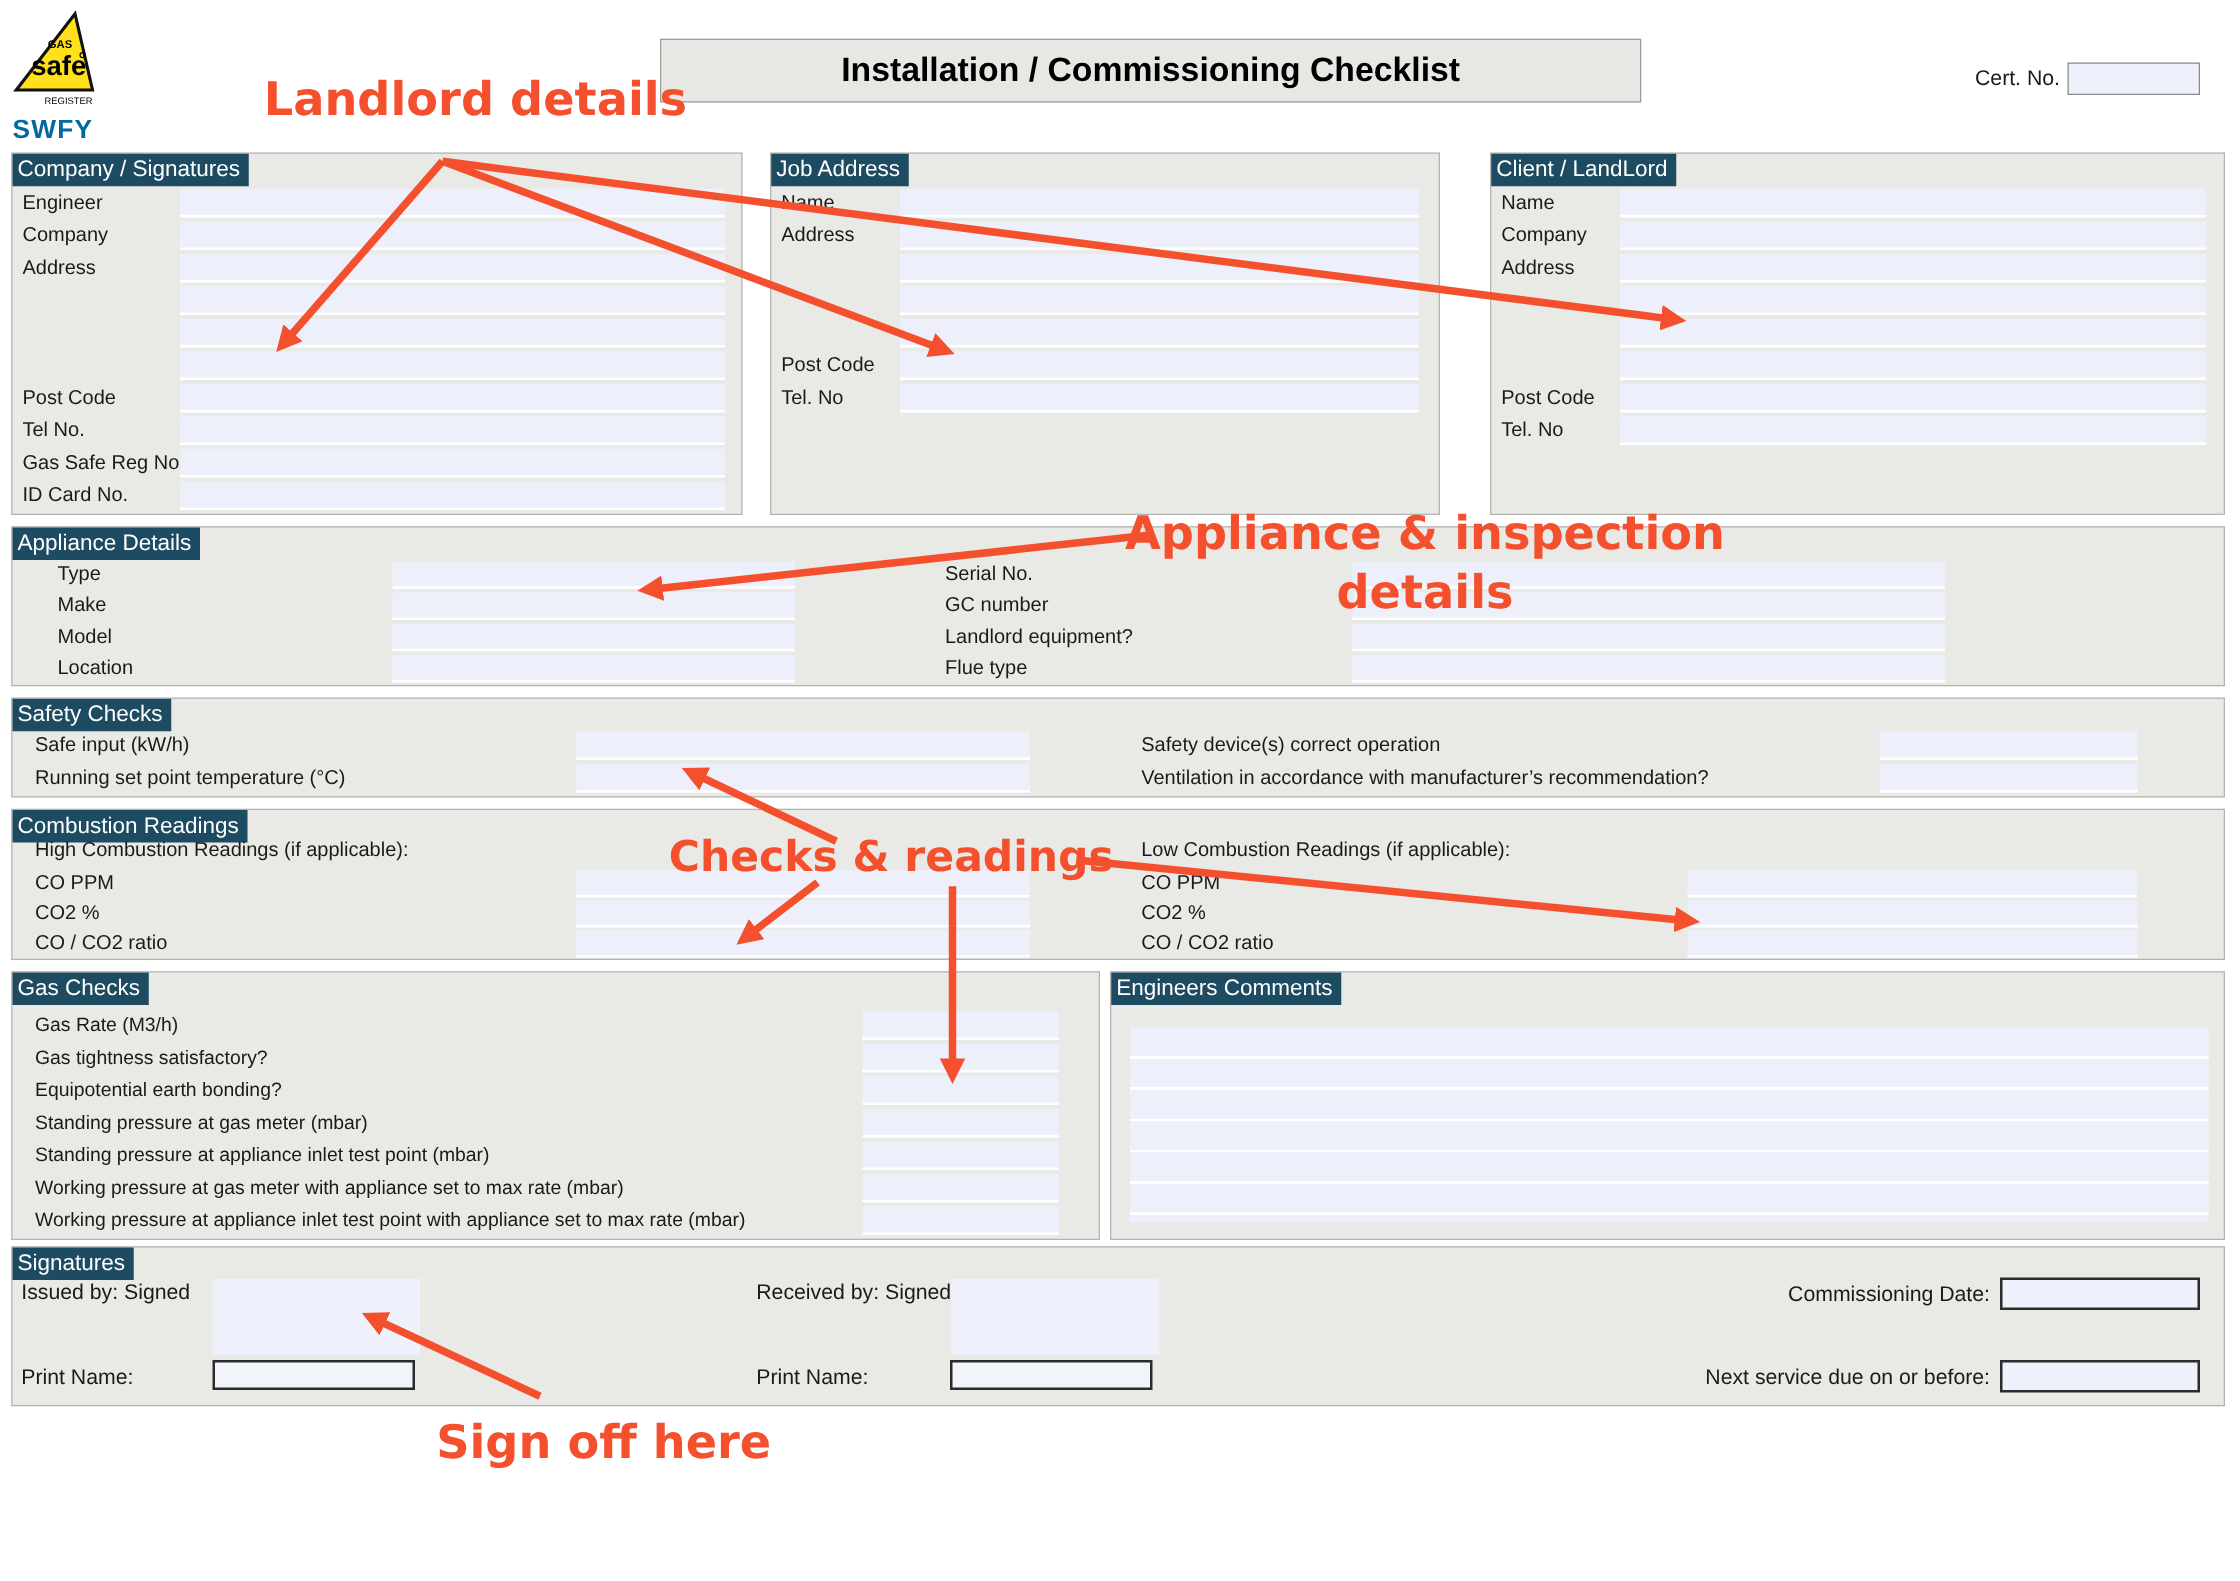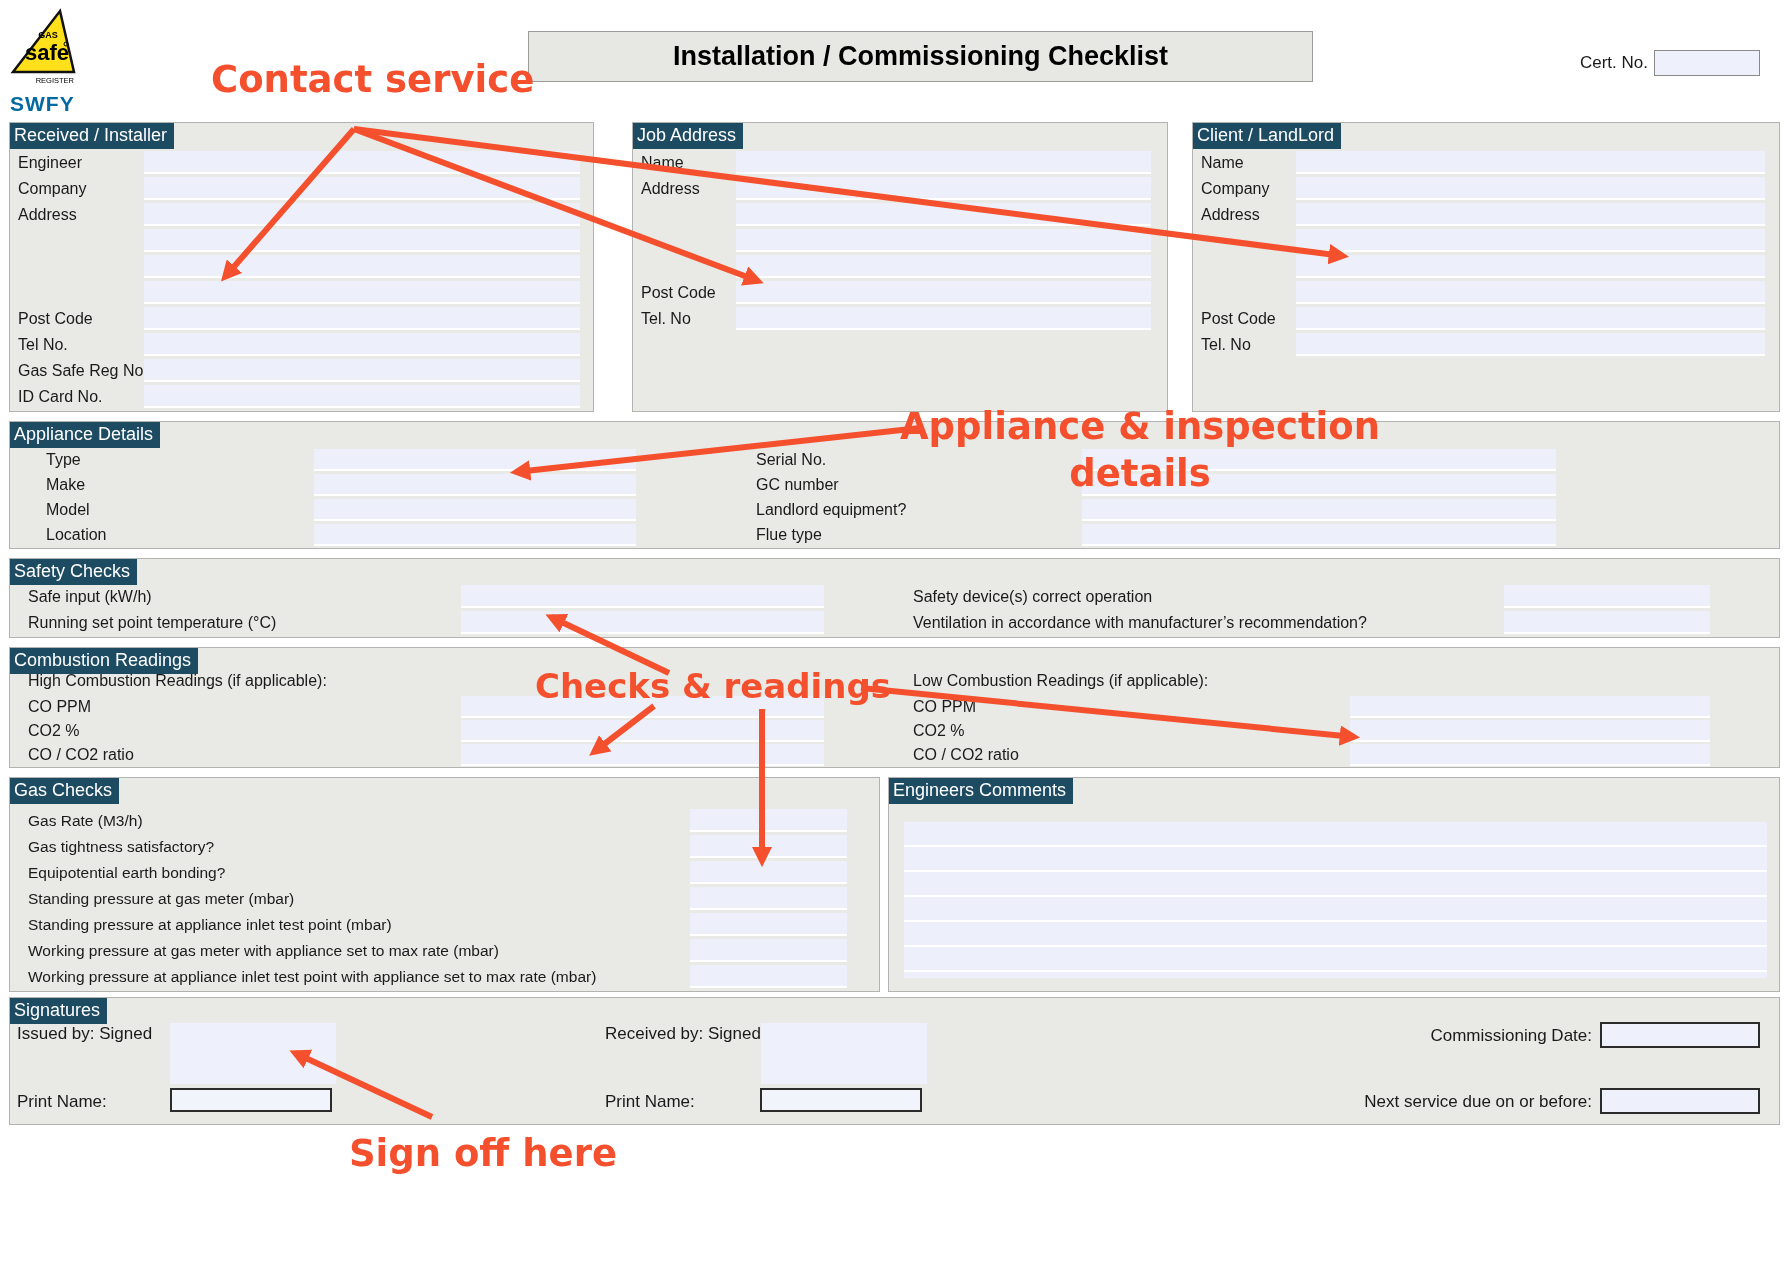--- a/index.html
+++ b/index.html
@@ -15,21 +15,21 @@
   .rows{position:absolute;left:0;right:0;}
   .frow{display:flex;align-items:center;height:23px;margin-bottom:3px;padding-left:8px;box-sizing:border-box;}
   .lbl{font-size:16px;white-space:nowrap;overflow:hidden;}
   .inp{background:#edf0fa;height:23px;border-bottom:2px solid #fff;box-sizing:border-box;}
 
   .company{left:9px;top:122px;width:585px;height:290px;}
   .company .rows{top:28px;}
   .company .lbl{width:126px;}
   .company .inp{flex:1;margin-right:13px;}
 
-  .job{left:632px;top:122px;width:536px;height:290px;}
+  .job{left:616px;top:122px;width:536px;height:290px;}
   .job .rows{top:28px;}
   .job .lbl{width:95px;}
   .job .inp{flex:1;margin-right:16px;}
 
   .client{left:1192px;top:122px;width:588px;height:290px;}
   .client .rows{top:28px;}
   .client .lbl{width:95px;}
   .client .inp{flex:1;margin-right:14px;}
 
   
@@ -102,21 +102,21 @@
     <circle cx="56" cy="36" r="2" fill="none" stroke="#000" stroke-width="1"></circle>
     <text x="64" y="75" font-size="7.5" text-anchor="end" fill="#000">REGISTER</text>
   </svg>
   <div class="swfy">SWFY</div>
 
   <div class="titlebox">Installation / Commissioning Checklist</div>
   <div class="certlbl">Cert. No.</div>
   <div class="certbox"></div>
 
   <section class="panel company">
-    <div class="chip">Received / Installer</div>
+    <div class="chip">Company / Signatures</div>
     <div class="rows">
 
         <div class="frow">
           <div class="lbl">Engineer</div>
           <div class="inp"></div>
         </div>
 
         <div class="frow">
           <div class="lbl">Company</div>
           <div class="inp"></div>
@@ -403,21 +403,21 @@
     <div class="sigbox" style="left:751px;top:25px;"></div>
     <div class="slab" style="left:595px;top:94px;">Print Name:</div>
     <div class="printbox" style="left:750px;top:90px;"></div>
 
     <div class="slab r" style="left:1230px;top:28px;width:352px;">Commissioning Date:</div>
     <div class="datebox" style="left:1590px;top:24px;"></div>
     <div class="slab r" style="left:1130px;top:94px;width:452px;">Next service due on or before:</div>
     <div class="datebox" style="left:1590px;top:90px;"></div>
   </section>
 
-  <div class="ann ann-contact">Contact service</div>
+  <div class="ann ann-contact">Landlord details</div>
   <div class="ann ann-appliance">
     <div>Appliance &amp; inspection</div>
     <div>details</div>
   </div>
   <div class="ann ann-checks">Checks &amp; readings</div>
   <div class="ann ann-signoff">Sign off here</div>
 
   <svg class="overlay" width="1792" height="1265" viewBox="0 0 1792 1265">
     <defs>
       <marker id="arr" viewBox="0 0 10 10" refX="7" refY="5" markerWidth="3.4" markerHeight="3.4" orient="auto-start-reverse">

